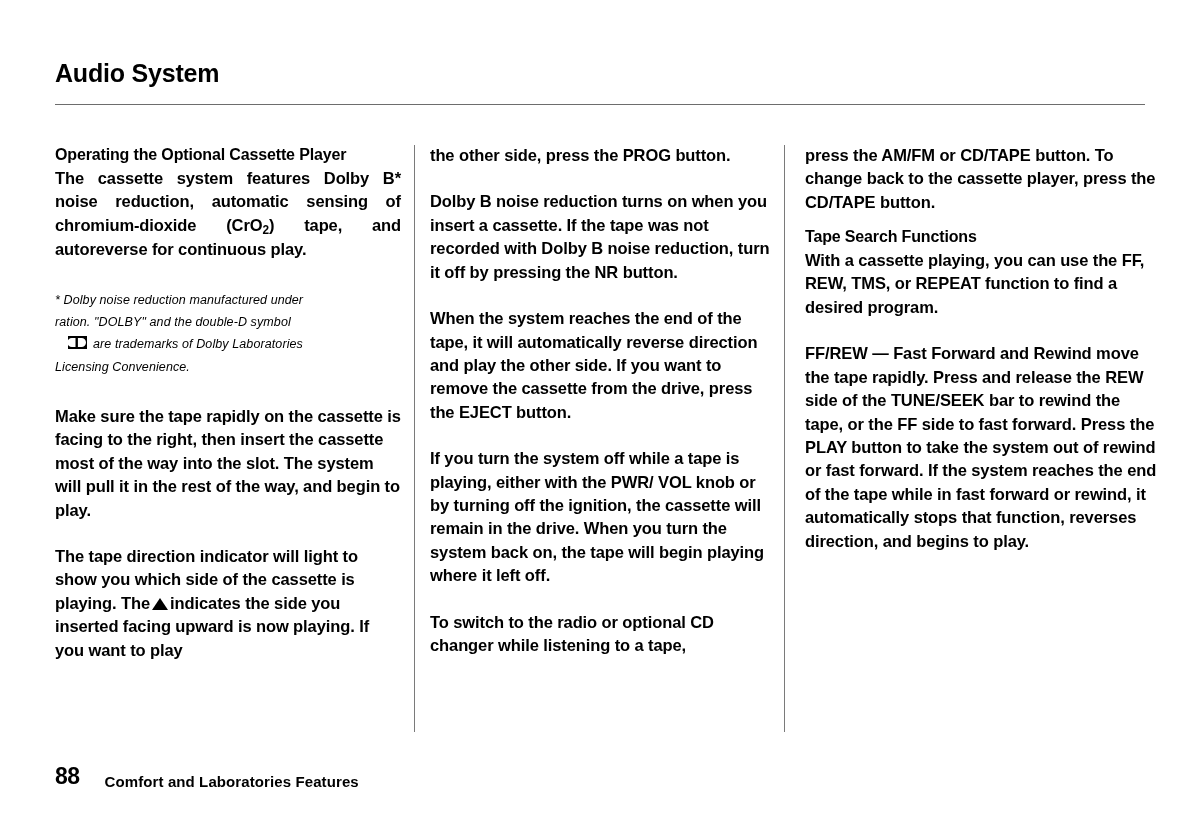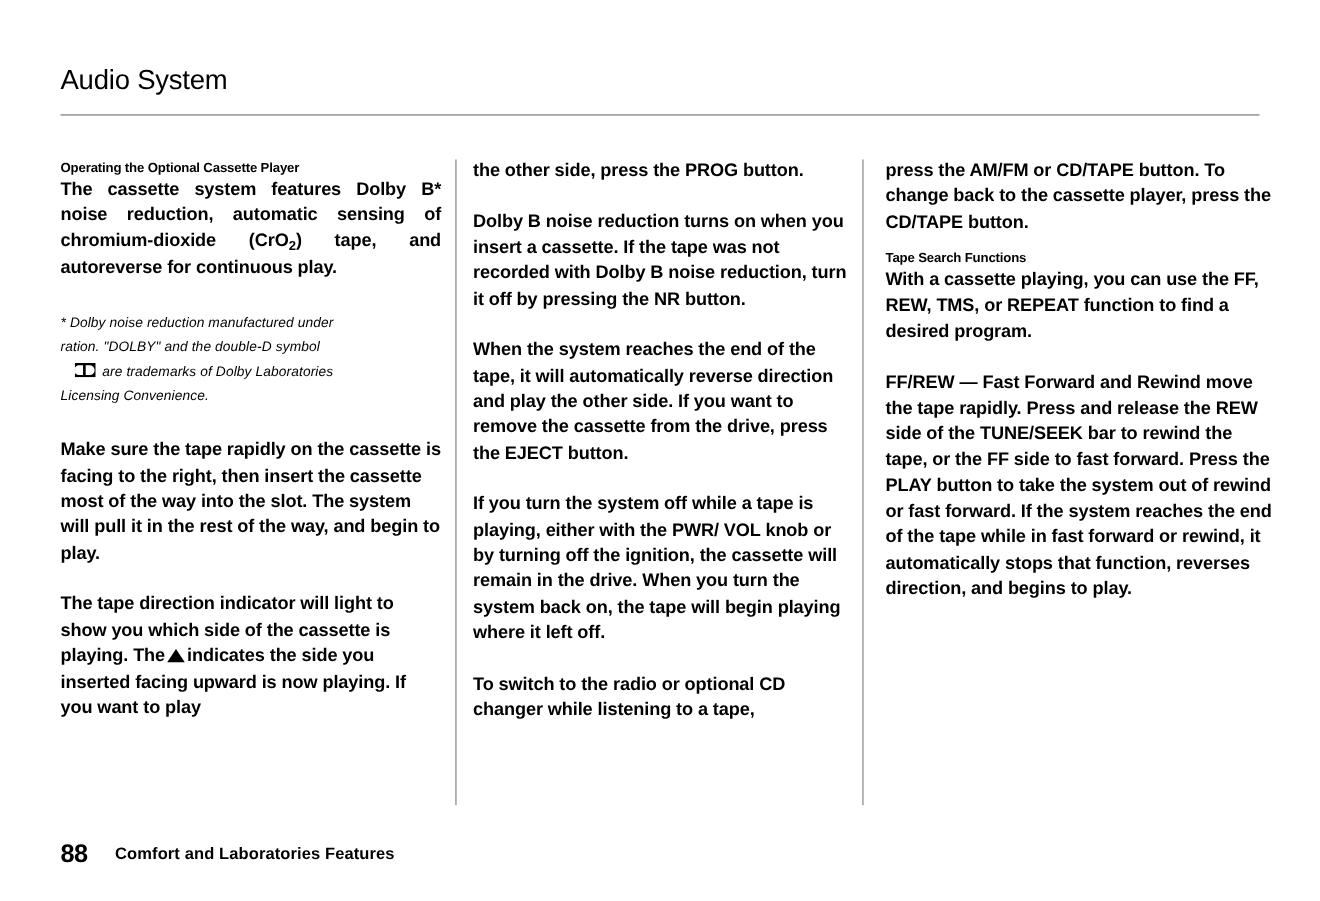--- a/index.html
+++ b/index.html
@@ -22,21 +22,21 @@
     width: 1200px;
     height: 819px;
   }
 
   
   .page-title {
     position: absolute;
     left: 55px;
     top: 60px;
     font-size: 25px;
-    font-weight: normal;
+    font-weight: bold;
     letter-spacing: -0.2px;
     line-height: 1.1;
     text-align: center;
   }
   .header-rule {
     position: absolute;
     left: 55px;
     top: 104px;
     width: 1090px;
     height: 1px;
@@ -65,21 +65,21 @@
     width: 1px;
     height: 587px;
     background: #7a7a7a;
   }
   .divider-1 { left: 414px; }
   .divider-2 { left: 784px; }
 
   
   h2.sub {
     margin: 0;
-    font-size: 12px;
+    font-size: 16px;
     font-weight: bold;
     line-height: 1.42;
     letter-spacing: -0.15px;
   }
   p.body {
     margin: 0;
     font-size: 16.5px;
     line-height: 1.42;
     letter-spacing: -0.1px;
     font-weight: bold;
@@ -129,21 +129,21 @@
   }
 
   .emdash { letter-spacing: 0; }
 
   
   .footer {
     position: absolute;
     left: 55px;
     top: 763px;
     display: flex;
-    align-items: center;
+    align-items: flex-end;
   }
   .folio {
     font-size: 23px;
     font-weight: bold;
     letter-spacing: -0.5px;
   }
   .footer-title {
     font-size: 15px;
     font-weight: bold;
     letter-spacing: 0.1px;

